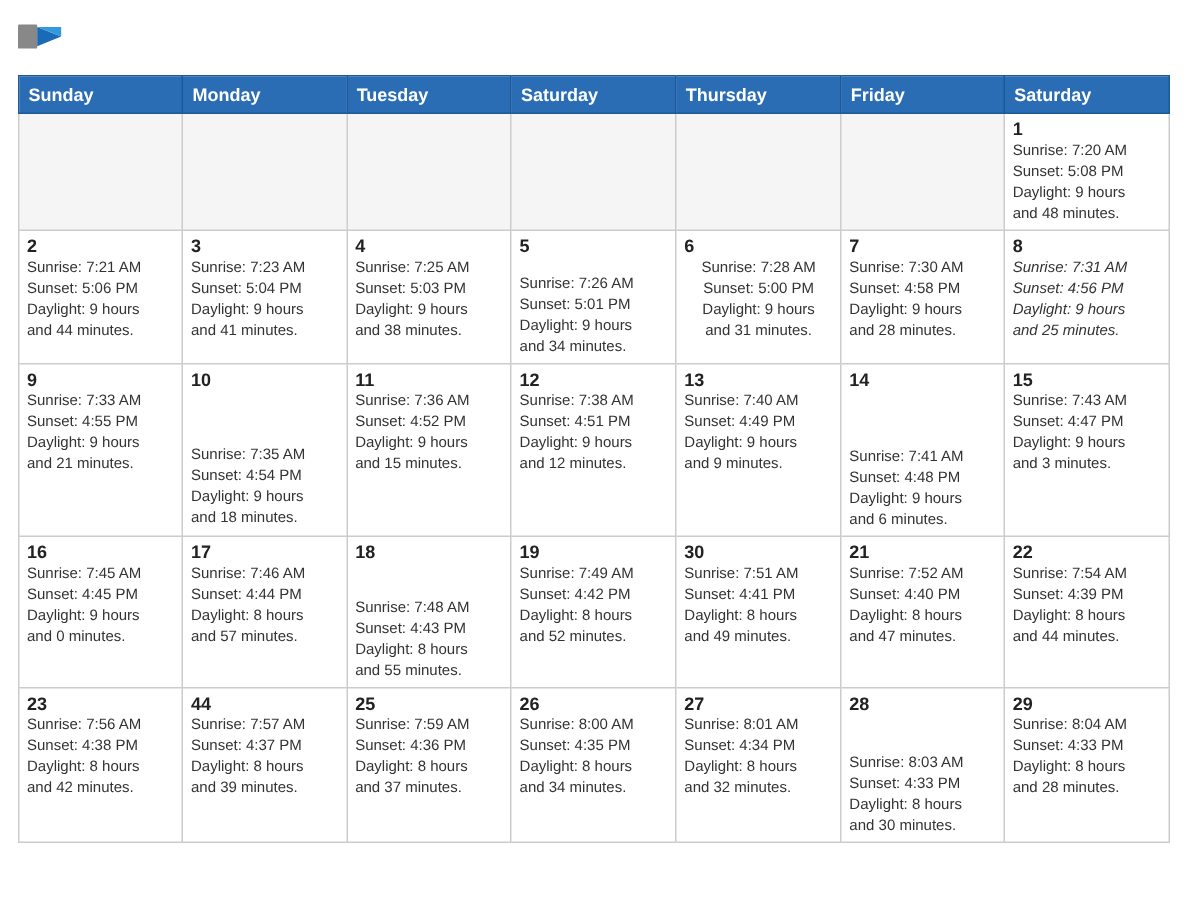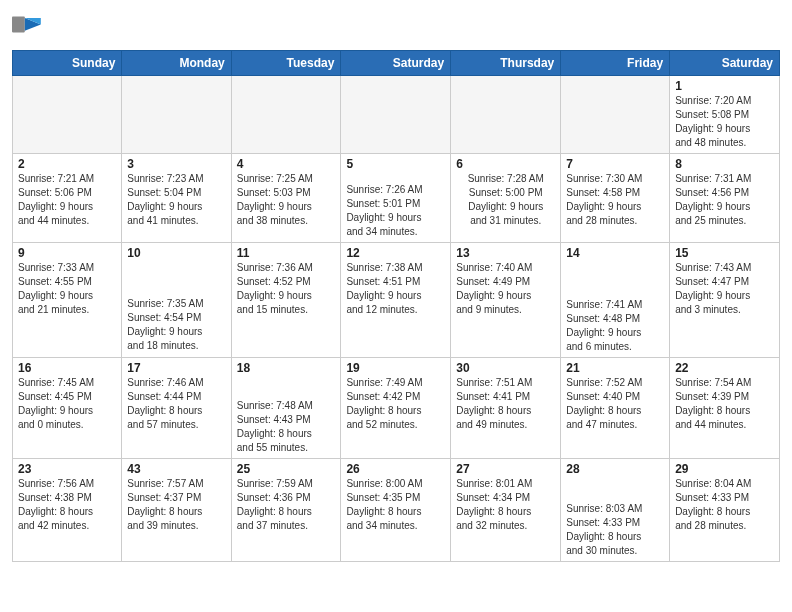--- a/index.html
+++ b/index.html
@@ -54,21 +54,21 @@
     .calendar {
       width: 100%;
       border-collapse: collapse;
       border: 1px solid #ccc;
     }
     .calendar th {
       background: #2a6db5;
       color: #fff;
       font-size: 12px;
       font-weight: bold;
-      text-align: right;
+      text-align: left;
       padding: 5px 6px;
       border: 1px solid #1a5a9a;
     }
     .calendar td {
       vertical-align: top;
       border: 1px solid #ccc;
       padding: 3px 5px;
       width: 113px;
       min-height: 70px;
       font-size: 9px;
@@ -182,21 +182,21 @@
           </td>
           <td>
             <span class="day-number">7</span>
             <div class="day-info" style="white-space: pre-line;">Sunrise: 7:30 AM
 Sunset: 4:58 PM
 Daylight: 9 hours
 and 28 minutes.</div>
           </td>
           <td>
             <span class="day-number">8</span>
-            <div class="day-info" style="white-space: pre-line;">Sunrise: 7:31 AM
+            <div class="day-info" style="white-space: pre-line; font-style: italic;">Sunrise: 7:31 AM
 Sunset: 4:56 PM
 Daylight: 9 hours
 and 25 minutes.</div>
           </td>
         </tr>
         <tr>
           <td>
             <span class="day-number">9</span>
             <div class="day-info" style="white-space: pre-line;">Sunrise: 7:33 AM
 Sunset: 4:55 PM
@@ -299,21 +299,21 @@
         </tr>
         <tr>
           <td>
             <span class="day-number">23</span>
             <div class="day-info" style="white-space: pre-line;">Sunrise: 7:56 AM
 Sunset: 4:38 PM
 Daylight: 8 hours
 and 42 minutes.</div>
           </td>
           <td>
-            <span class="day-number">43</span>
+            <span class="day-number">44</span>
             <div class="day-info" style="white-space: pre-line;">Sunrise: 7:57 AM
 Sunset: 4:37 PM
 Daylight: 8 hours
 and 39 minutes.</div>
           </td>
           <td>
             <span class="day-number">25</span>
             <div class="day-info" style="white-space: pre-line;">Sunrise: 7:59 AM
 Sunset: 4:36 PM
 Daylight: 8 hours

